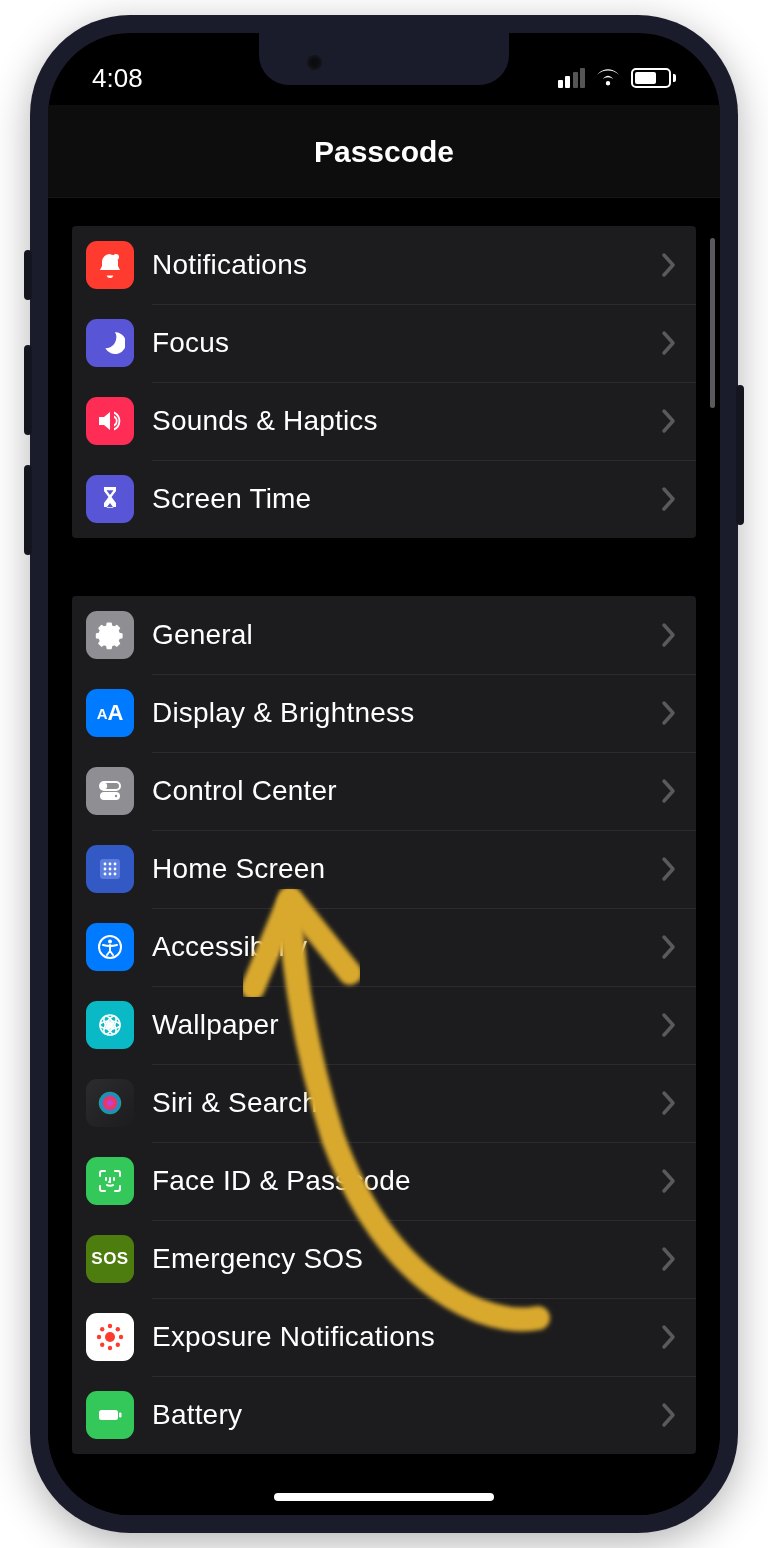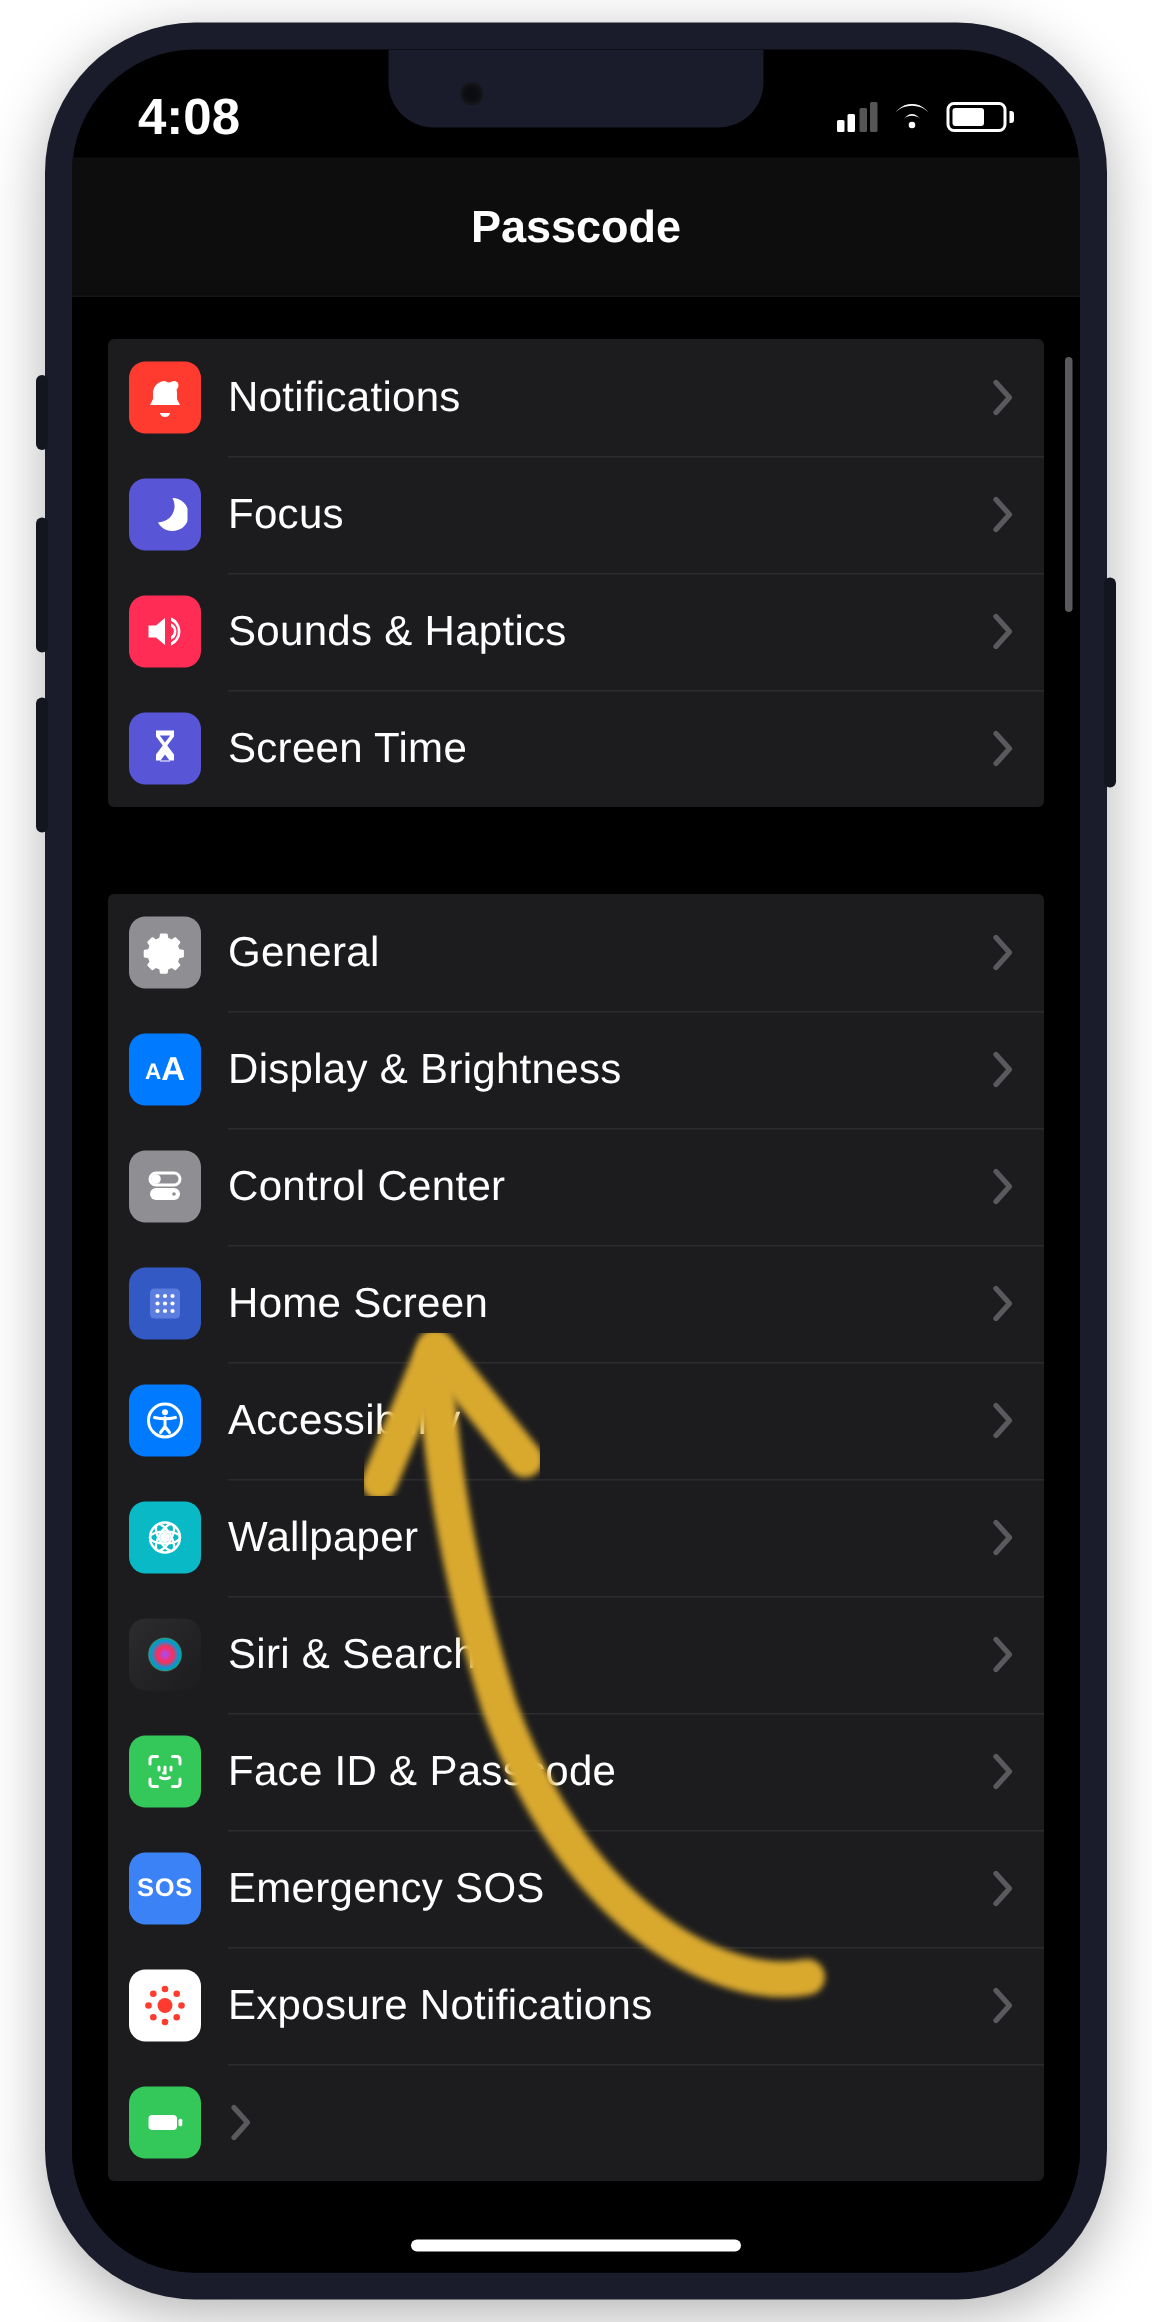--- a/index.html
+++ b/index.html
@@ -28,21 +28,21 @@
   }
   .notch::after{
     content:""; position:absolute; top:22px; left:48px; width:15px; height:15px;
     border-radius:50%; background:#0c0d12; box-shadow:inset 0 0 4px #222;
   }
   .status-bar {
     position: relative; height: 72px; display:flex; align-items:center;
     justify-content: space-between; padding: 18px 44px 0 44px; color:#fff;
     z-index:40;
   }
-  .status-time { font-size: 34px; font-weight: 700; }
+  .status-time { font-size: 26px; font-weight: 400; }
   .status-right { display:flex; align-items:center; gap:10px; }
   .signal-bars { display:flex; align-items:flex-end; gap:2.5px; height:20px;}
   .signal-bars span { width:5px; background:#fff; border-radius:1px; }
   .signal-bars span.dim { background:#555;}
   .signal-bars span:nth-child(1){height:8px;}
   .signal-bars span:nth-child(2){height:12px;}
   .signal-bars span:nth-child(3){height:16px;}
   .signal-bars span:nth-child(4){height:20px;}
   .wifi { width:26px; height:20px; }
   .battery { display:flex; align-items:center; }
@@ -89,21 +89,21 @@
     position:absolute; left:190px; top:660px; width:340px; height:500px;
     z-index:70; pointer-events:none;
   }
   
   .c-notif{background:#ff3b30;} .c-sound{background:#ff2d55;}
   .c-focus{background:#5856d6;} .c-screentime{background:#5856d6;}
   .c-general{background:#8e8e93;} .c-control{background:#8e8e93;}
   .c-display{background:#007aff;} .c-home{background:#3259c4;}
   .c-access{background:#007aff;} .c-wall{background:#09b9c6;}
   .c-siri{background:linear-gradient(135deg,#2c2c2e,#1c1c1e);}
-  .c-faceid{background:#34c759;} .c-sos{background:#3b82f6;}
+  .c-faceid{background:#34c759;} .c-sos{background:#4d7c0f;}
   .c-exposure{background:#fff;} .c-battery{background:#34c759;}
   .sos-txt{color:#fff; font-weight:700; font-size:17px; letter-spacing:0.5px;}
   .aa-txt{color:#fff; font-weight:600; font-size:22px;}
   .aa-txt small{font-size:15px; vertical-align:1px;}
 </style>
 </head>
 <body>
 
 <div class="phone">
   <div class="side-btn left1"></div>
@@ -364,20 +364,21 @@
               </svg>
             </div>
         </div>
         <div class="row">
           <div class="icon c-battery">
             <svg viewBox="0 0 30 30" fill="#fff">
                 <rect x="4" y="10" width="19" height="10" rx="2.5"></rect>
                 <rect x="24" y="12.5" width="2.5" height="5" rx="1"></rect>
               </svg>
           </div>
+          <div class="row-label">Battery</div>
           <div class="chev">
               <svg viewBox="0 0 16 26" fill="none" stroke="currentColor" stroke-width="3.5" stroke-linecap="round" stroke-linejoin="round">
                 <path d="m4 3 9 10-9 10"></path>
               </svg>
             </div>
         </div>
       </div>
 
       <div class="scroll-indicator"></div>
 

